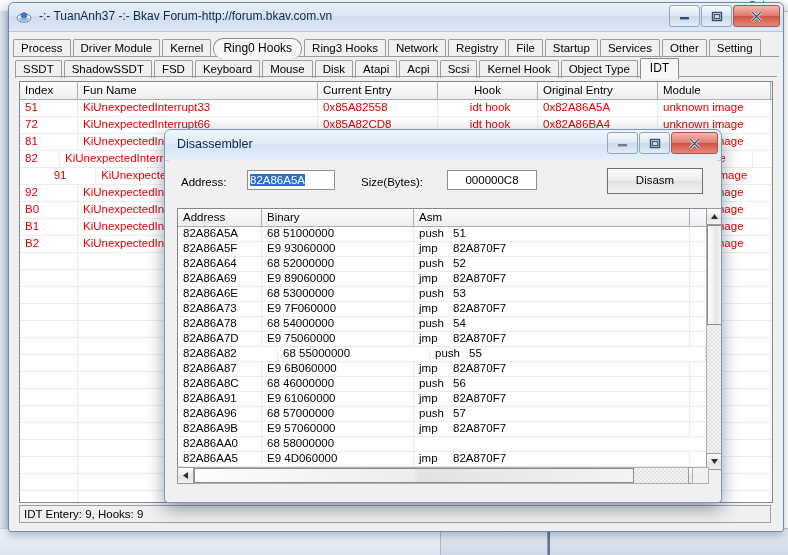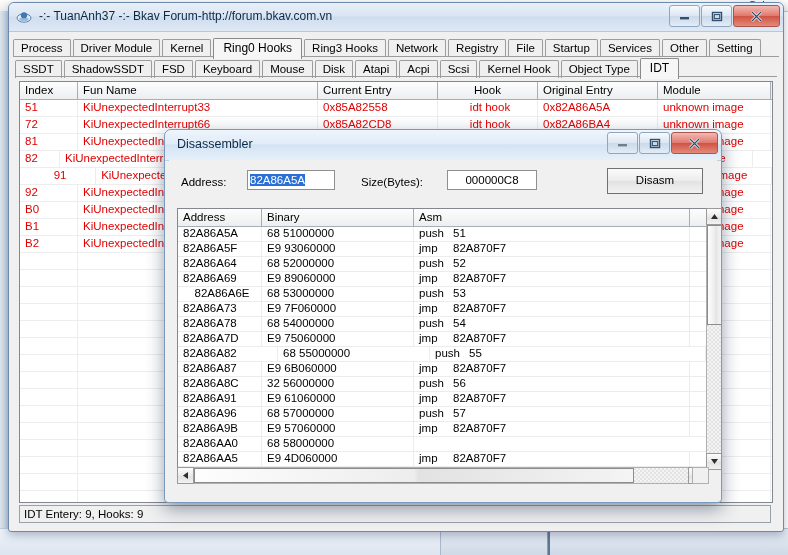--- a/index.html
+++ b/index.html
@@ -142,21 +142,21 @@
     height: 20px;
     line-height: 19px;
     background: #f6f6f6;
     border-color: #8a8a8a;
     position: relative;
     top: 1px;
     z-index: 3;
     font-size: 12px;
     padding: 0 9px;
   }
-  #tabs-row1 .tab.selected { top: 2px; }
+  #tabs-row1 .tab.selected { top: 2px; border-radius: 10px; }
   #tab-underline1 {
     position: absolute; left: 0; right: 4px; bottom: 0;
     height: 1px; background: #9c9c9c;
   }
   #tab-underline2 {
     position: absolute; left: 0; right: 6px; bottom: 0;
     height: 1px; background: #9c9c9c;
   }
 
   
@@ -710,21 +710,21 @@
               <div class="asm-cell" style="width: 84px;">82A86A64</div>
               <div class="asm-cell" style="width: 152px;">68 52000000</div>
               <div class="asm-cell" style="width: 276px;"><span class="asm-mn">push</span><span>52</span></div>
             </div>
             <div class="asm-row">
               <div class="asm-cell" style="width: 84px;">82A86A69</div>
               <div class="asm-cell" style="width: 152px;">E9 89060000</div>
               <div class="asm-cell" style="width: 276px;"><span class="asm-mn">jmp</span><span>82A870F7</span></div>
             </div>
             <div class="asm-row">
-              <div class="asm-cell" style="width: 84px; text-align: center;">82A86A6E</div>
+              <div class="asm-cell" style="width: 84px;">82A86A6E</div>
               <div class="asm-cell" style="width: 152px;">68 53000000</div>
               <div class="asm-cell" style="width: 276px;"><span class="asm-mn">push</span><span>53</span></div>
             </div>
             <div class="asm-row">
               <div class="asm-cell" style="width: 84px;">82A86A73</div>
               <div class="asm-cell" style="width: 152px;">E9 7F060000</div>
               <div class="asm-cell" style="width: 276px;"><span class="asm-mn">jmp</span><span>82A870F7</span></div>
             </div>
             <div class="asm-row">
               <div class="asm-cell" style="width: 84px;">82A86A78</div>
@@ -741,21 +741,21 @@
               <div class="asm-cell" style="width: 152px;">68 55000000</div>
               <div class="asm-cell" style="width: 276px;"><span class="asm-mn">push</span><span>55</span></div>
             </div>
             <div class="asm-row">
               <div class="asm-cell" style="width: 84px;">82A86A87</div>
               <div class="asm-cell" style="width: 152px;">E9 6B060000</div>
               <div class="asm-cell" style="width: 276px;"><span class="asm-mn">jmp</span><span>82A870F7</span></div>
             </div>
             <div class="asm-row">
               <div class="asm-cell" style="width: 84px;">82A86A8C</div>
-              <div class="asm-cell" style="width: 152px;">32 56000000</div>
+              <div class="asm-cell" style="width: 152px;">68 46000000</div>
               <div class="asm-cell" style="width: 276px;"><span class="asm-mn">push</span><span>56</span></div>
             </div>
             <div class="asm-row">
               <div class="asm-cell" style="width: 84px;">82A86A91</div>
               <div class="asm-cell" style="width: 152px;">E9 61060000</div>
               <div class="asm-cell" style="width: 276px;"><span class="asm-mn">jmp</span><span>82A870F7</span></div>
             </div>
             <div class="asm-row">
               <div class="asm-cell" style="width: 84px;">82A86A96</div>
               <div class="asm-cell" style="width: 152px;">68 57000000</div>

